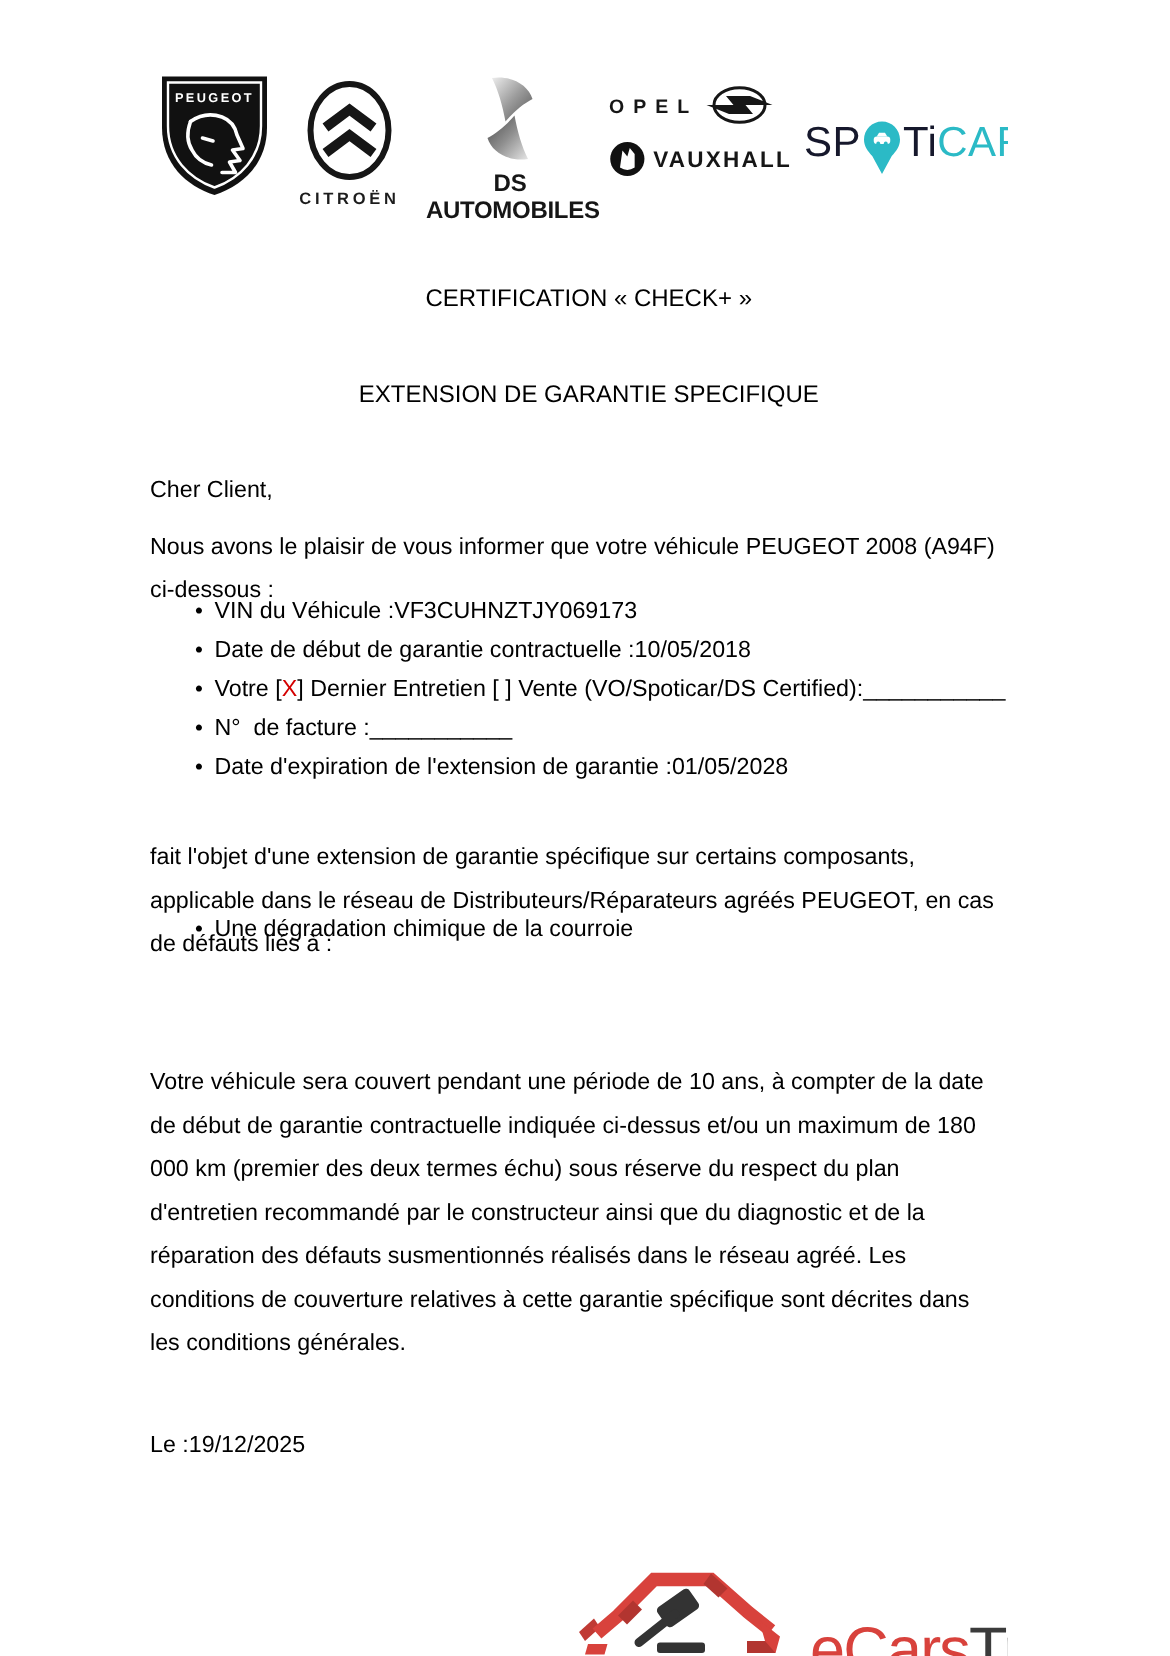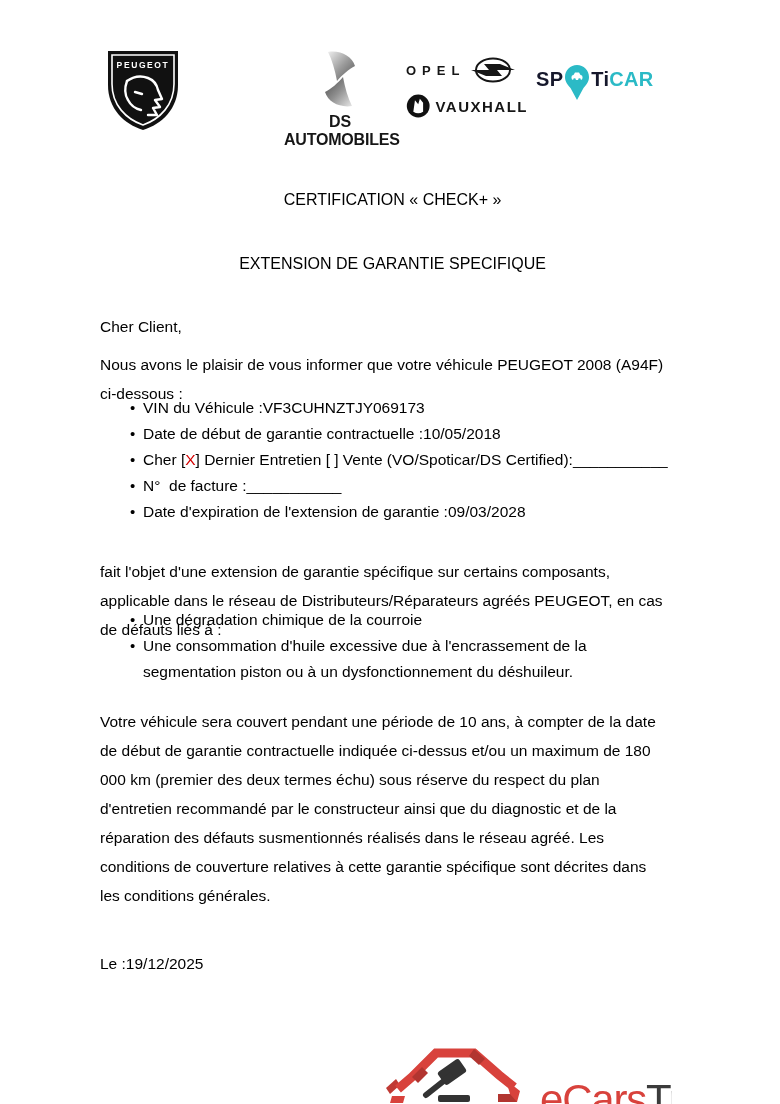--- a/index.html
+++ b/index.html
@@ -11,22 +11,22 @@
   .logo-peugeot{left:100px;top:47px;}
   .logo-citroen{left:196px;top:54px;width:74px;text-align:center;}
   .citroen-word{font-size:11px;font-weight:bold;letter-spacing:2.5px;color:#1c1c1c;margin-top:1px;}
   .logo-ds{left:284px;top:50px;width:112px;text-align:center;}
   .ds-word{font-size:16px;font-weight:bold;letter-spacing:-0.2px;color:#161616;margin-top:1px;}
   .logo-opelvx{left:406px;top:57px;width:122px;}
   .opel-row{display:flex;align-items:center;gap:5px;}
   .opel-word{font-size:13px;font-weight:bold;letter-spacing:6px;color:#161616;}
   .vx-row{display:flex;align-items:center;gap:5px;margin-top:7px;}
   .vx-word{font-size:15px;font-weight:bold;letter-spacing:1.5px;color:#161616;}
-  .logo-spoticar{left:536px;top:64px;display:flex;align-items:flex-start;
-                 font-size:20px;font-weight:700;letter-spacing:0.3px;color:#16182c;line-height:30px;}
+  .logo-spoticar{left:536px;top:80px;display:flex;align-items:flex-start;
+                 font-size:28px;font-weight:400;letter-spacing:0.3px;color:#16182c;line-height:30px;}
   .spoticar-teal{color:#2bbac6;}
   .pin-svg{margin:0 1px;}
 
   
   .title{position:absolute;left:100px;width:585px;text-align:center;font-size:16px;color:#000;}
   .title1{top:191px;}
   .title2{top:255px;}
   .block{position:absolute;left:100px;width:592px;font-size:15.5px;line-height:29px;}
   .ml{white-space:pre-line;}
   .salutation{top:296px;}
@@ -61,20 +61,28 @@
       <path d="M12,8 H74 V37 C74,58 60,72 43,78 C26,72 12,58 12,37 Z" fill="none" stroke="#fff" stroke-width="1.6"></path>
       <text x="43" y="21" text-anchor="middle" font-size="8.5" font-weight="bold" letter-spacing="1.6" fill="#fff" font-family="Liberation Sans, sans-serif">PEUGEOT</text>
       <g stroke="#fff" fill="none" stroke-width="2.4" stroke-linecap="round" stroke-linejoin="round">
         <path d="M27,34 q10,-7 21,-3 q8,3 10,12 l4,9 -7,1 5,7 -7,1 4,7 -9,0"></path>
         <path d="M27,34 q-4,11 1,19 q4,8 13,10"></path>
         <path d="M35,45 l7,2"></path>
       </g>
     </svg>
   </div>
 
+  <div class="logo logo-citroen">
+    <svg width="64" height="67" viewBox="0 0 64 67">
+      <ellipse cx="32" cy="33" rx="26" ry="31" fill="none" stroke="#161616" stroke-width="4"></ellipse>
+      <path d="M16,31 L32,19 L48,31" fill="none" stroke="#161616" stroke-width="6.5"></path>
+      <path d="M16,48 L32,36 L48,48" fill="none" stroke="#161616" stroke-width="6.5"></path>
+    </svg>
+    <div class="citroen-word">CITROËN</div>
+  </div>
 
   <div class="logo logo-ds">
     <svg width="112" height="58" viewBox="0 0 112 58">
       <defs>
         <linearGradient id="dsg" x1="0" y1="0" x2="1" y2="1">
           <stop offset="0" stop-color="#ededed"></stop>
             <stop offset="0.5" stop-color="#9c9c9c"></stop>
             <stop offset="1" stop-color="#555"></stop>
         </linearGradient>
         <linearGradient id="dsg2" x1="1" y1="1" x2="0" y2="0">
@@ -123,33 +131,31 @@
   <div class="title title2">EXTENSION DE GARANTIE SPECIFIQUE</div>
 
   <p class="block salutation">Cher Client,</p>
 
   <p class="block intro"><span class="ml">Nous avons le plaisir de vous informer que votre véhicule PEUGEOT 2008 (A94F)
 ci-dessous :</span></p>
 
   <ul class="blist block list1">
     <li><span>VIN du Véhicule :VF3CUHNZTJY069173</span></li>
     <li><span>Date de début de garantie contractuelle :10/05/2018</span></li>
-    <li><span>Cher [</span><span class="red-x">X</span><span>] Dernier Entretien [ ] Vente (VO/Spoticar/DS Certified):___________</span></li>
+    <li><span>Votre [</span><span class="red-x">X</span><span>] Dernier Entretien [ ] Vente (VO/Spoticar/DS Certified):___________</span></li>
     <li><span>N°&nbsp; de facture :___________</span></li>
-    <li><span>Date d'expiration de l'extension de garantie :09/03/2028</span></li>
+    <li><span>Date d'expiration de l'extension de garantie :01/05/2028</span></li>
   </ul>
 
   <p class="block body1"><span class="ml">fait l'objet d'une extension de garantie spécifique sur certains composants,
 applicable dans le réseau de Distributeurs/Réparateurs agréés PEUGEOT, en cas
 de défauts liés à :</span></p>
 
   <ul class="blist block list2">
     <li><span class="ml">Une dégradation chimique de la courroie</span></li>
-    <li><span class="ml">Une consommation d'huile excessive due à l'encrassement de la
-segmentation piston ou à un dysfonctionnement du déshuileur.</span></li>
   </ul>
 
   <p class="block body2"><span class="ml">Votre véhicule sera couvert pendant une période de 10 ans, à compter de la date
 de début de garantie contractuelle indiquée ci-dessus et/ou un maximum de 180
 000 km (premier des deux termes échu) sous réserve du respect du plan
 d'entretien recommandé par le constructeur ainsi que du diagnostic et de la
 réparation des défauts susmentionnés réalisés dans le réseau agréé. Les
 conditions de couverture relatives à cette garantie spécifique sont décrites dans
 les conditions générales.</span></p>
 

